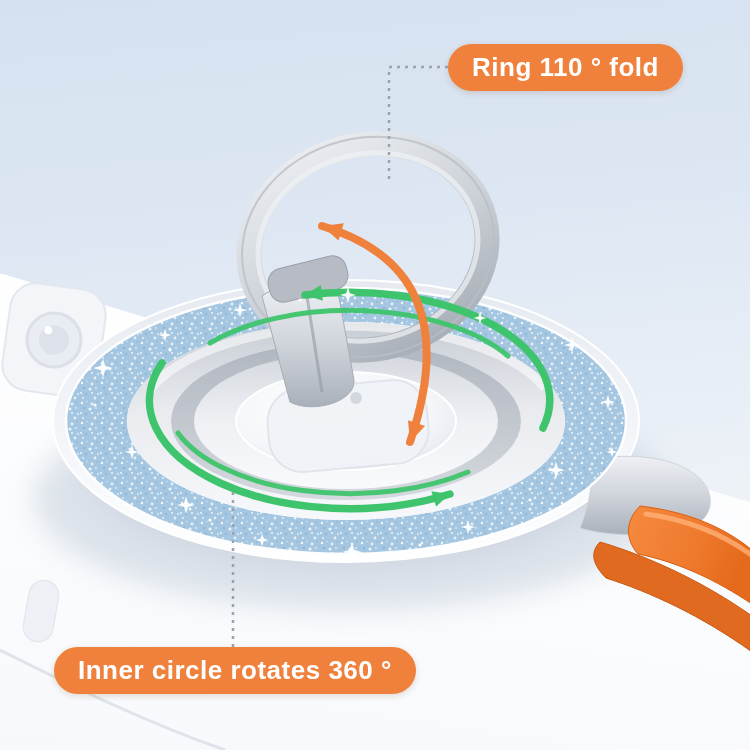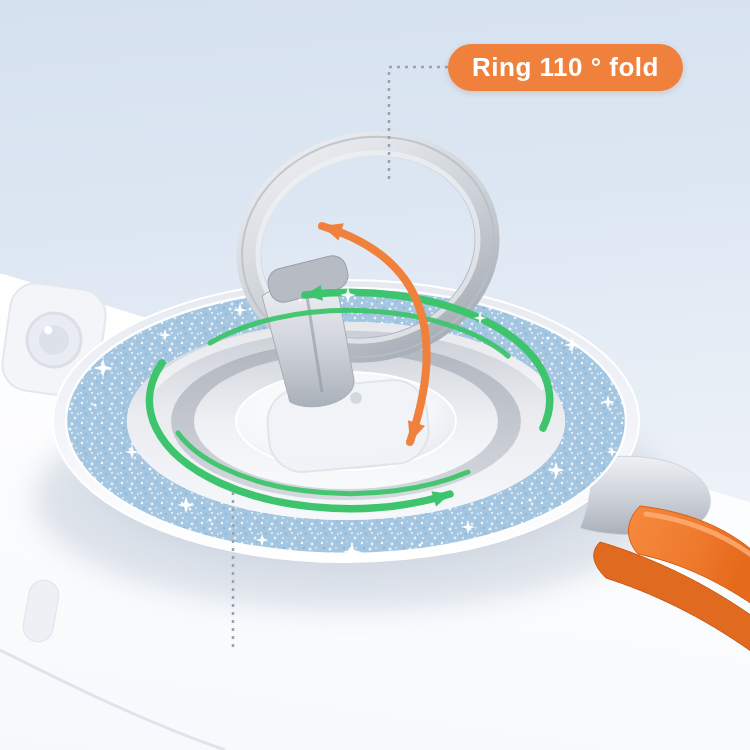--- a/index.html
+++ b/index.html
@@ -186,14 +186,17 @@
     <circle cx="548" cy="338" r="1.6" fill="#ffffff"></circle>
   </g>
 
   <path d="M448,67 L389,67 L389,184" stroke="#9aa3ae" stroke-width="2.5" stroke-dasharray="3 5" fill="none"></path>
   <path d="M233,647 L233,488" stroke="#9aa3ae" stroke-width="2.5" stroke-dasharray="3 5" fill="none"></path>
 </svg>
 
   <div class="callout" id="callout-top">
     <span>Ring 110 ° fold</span>
   </div>
+  <div class="callout" id="callout-bottom">
+    <span>Inner circle rotates 360 °</span>
+  </div>
 
 </div>
 
 </body></html>

